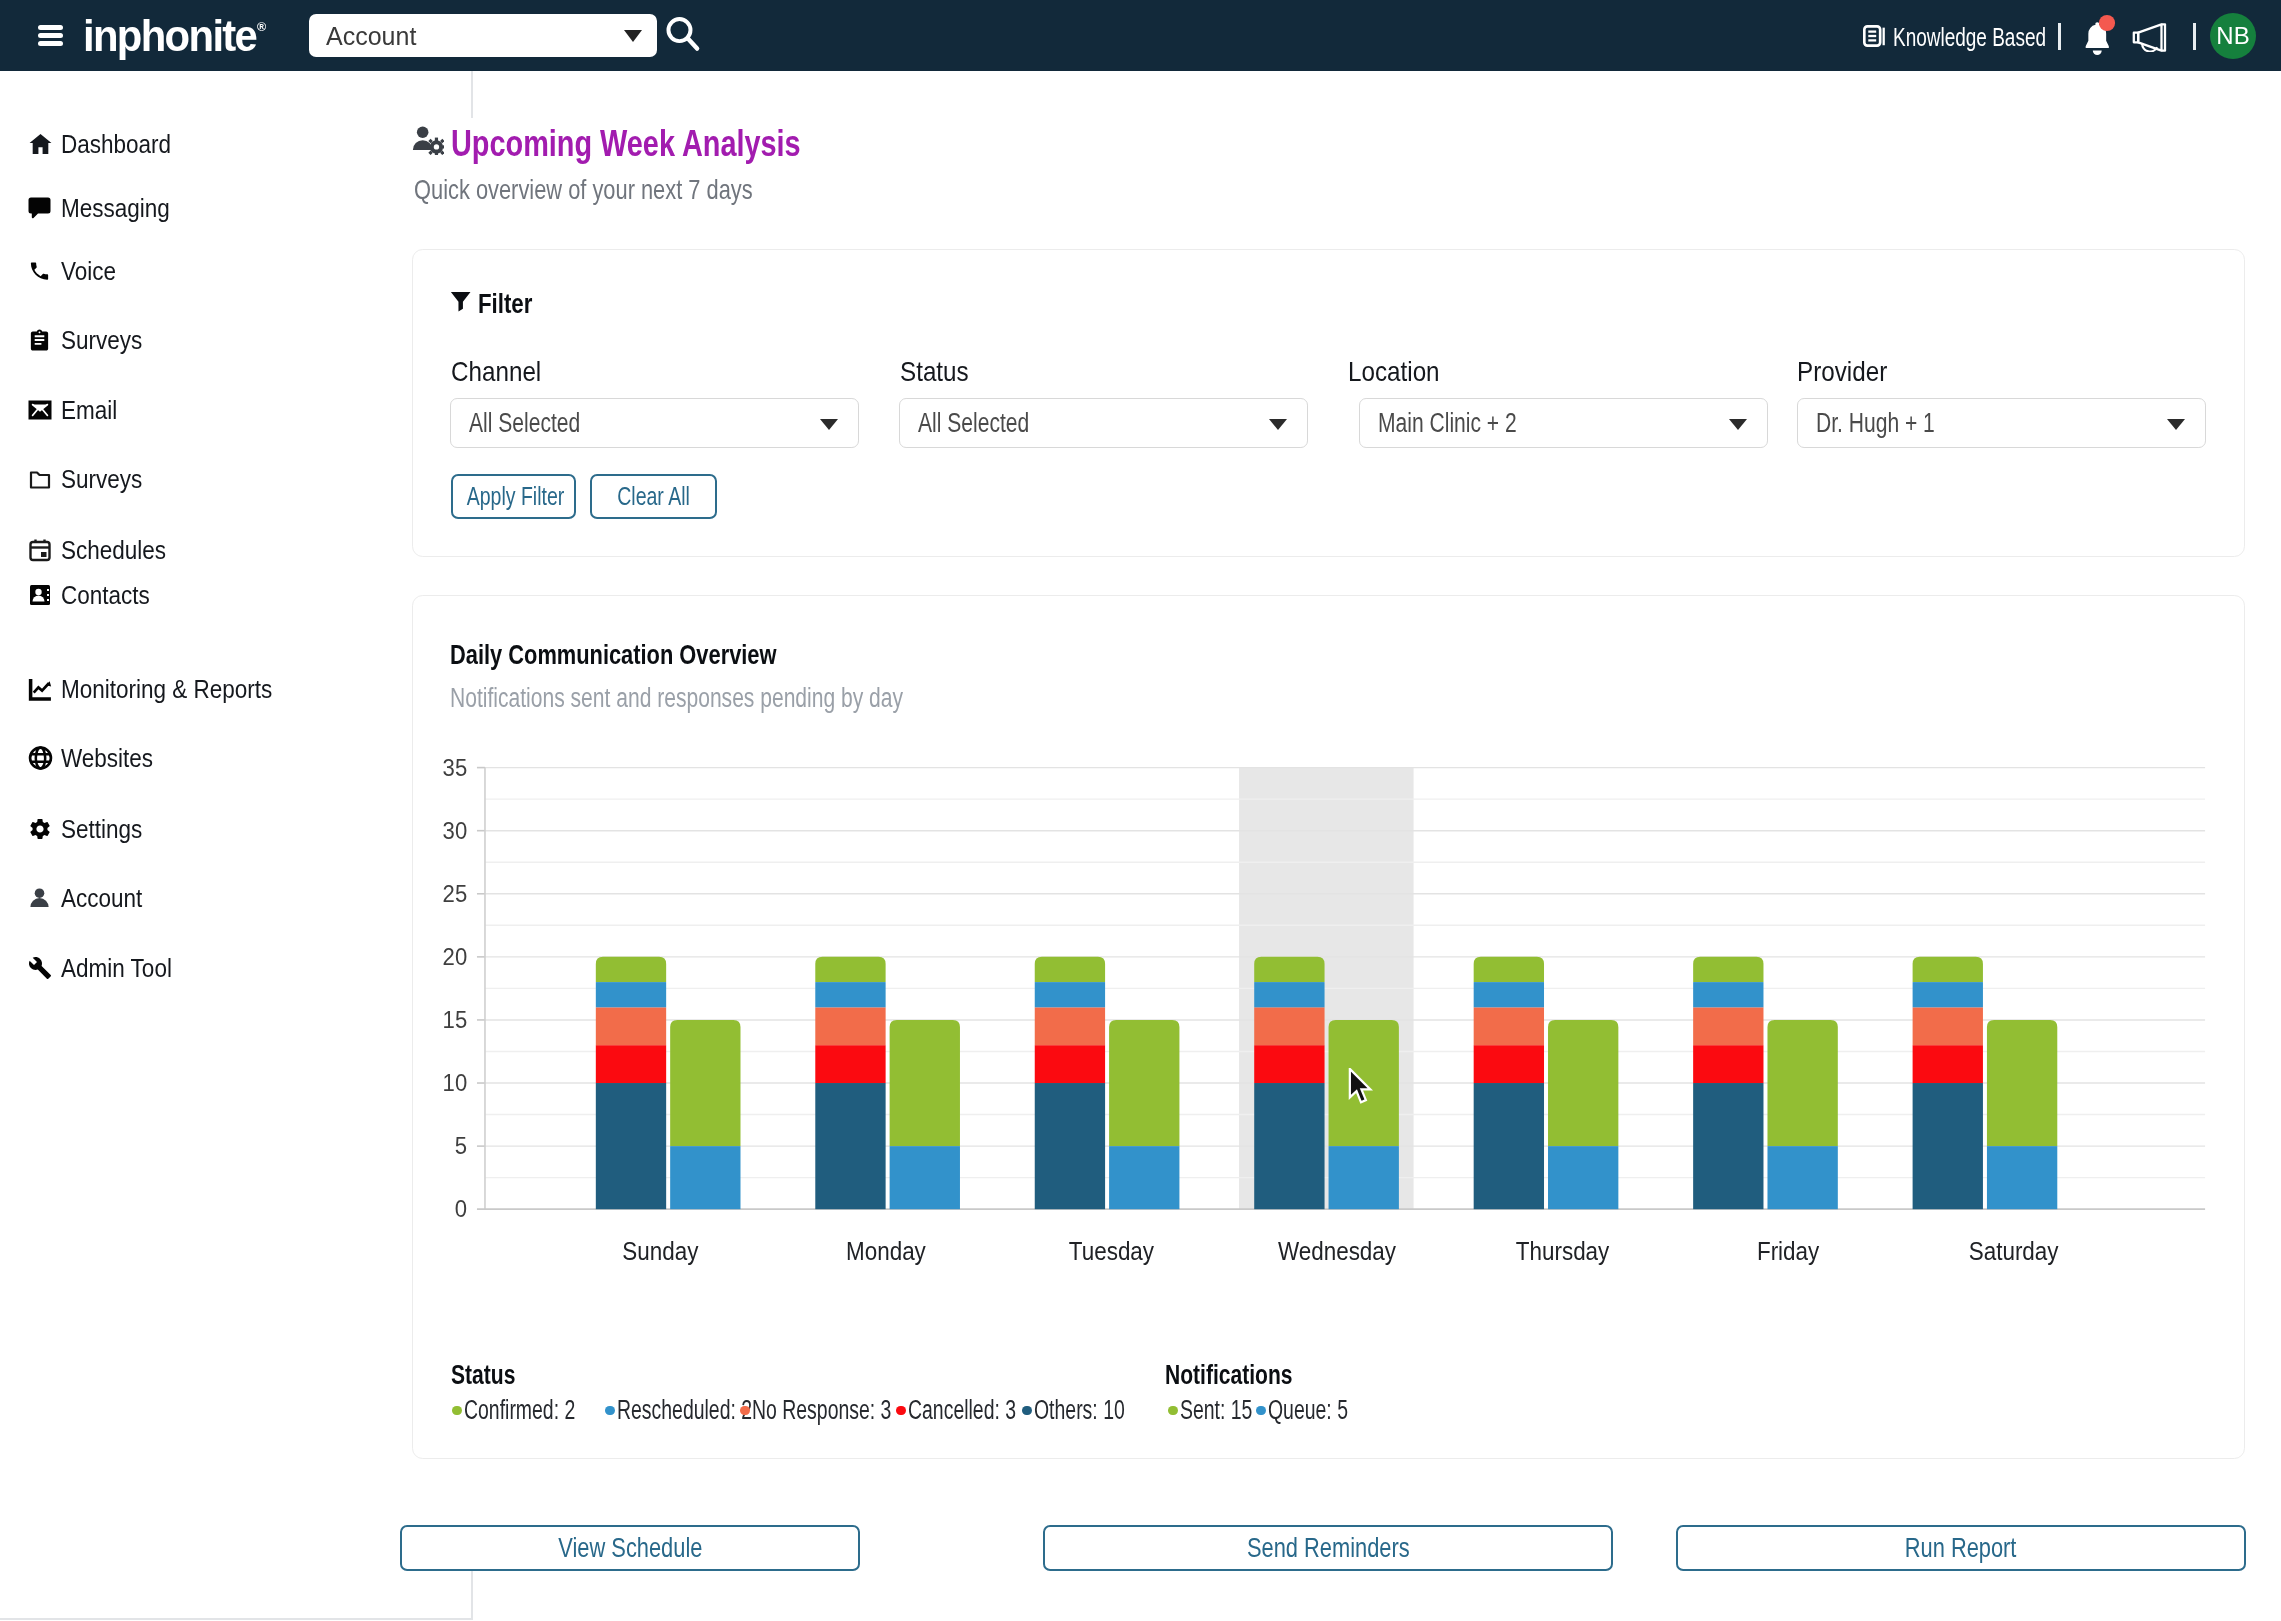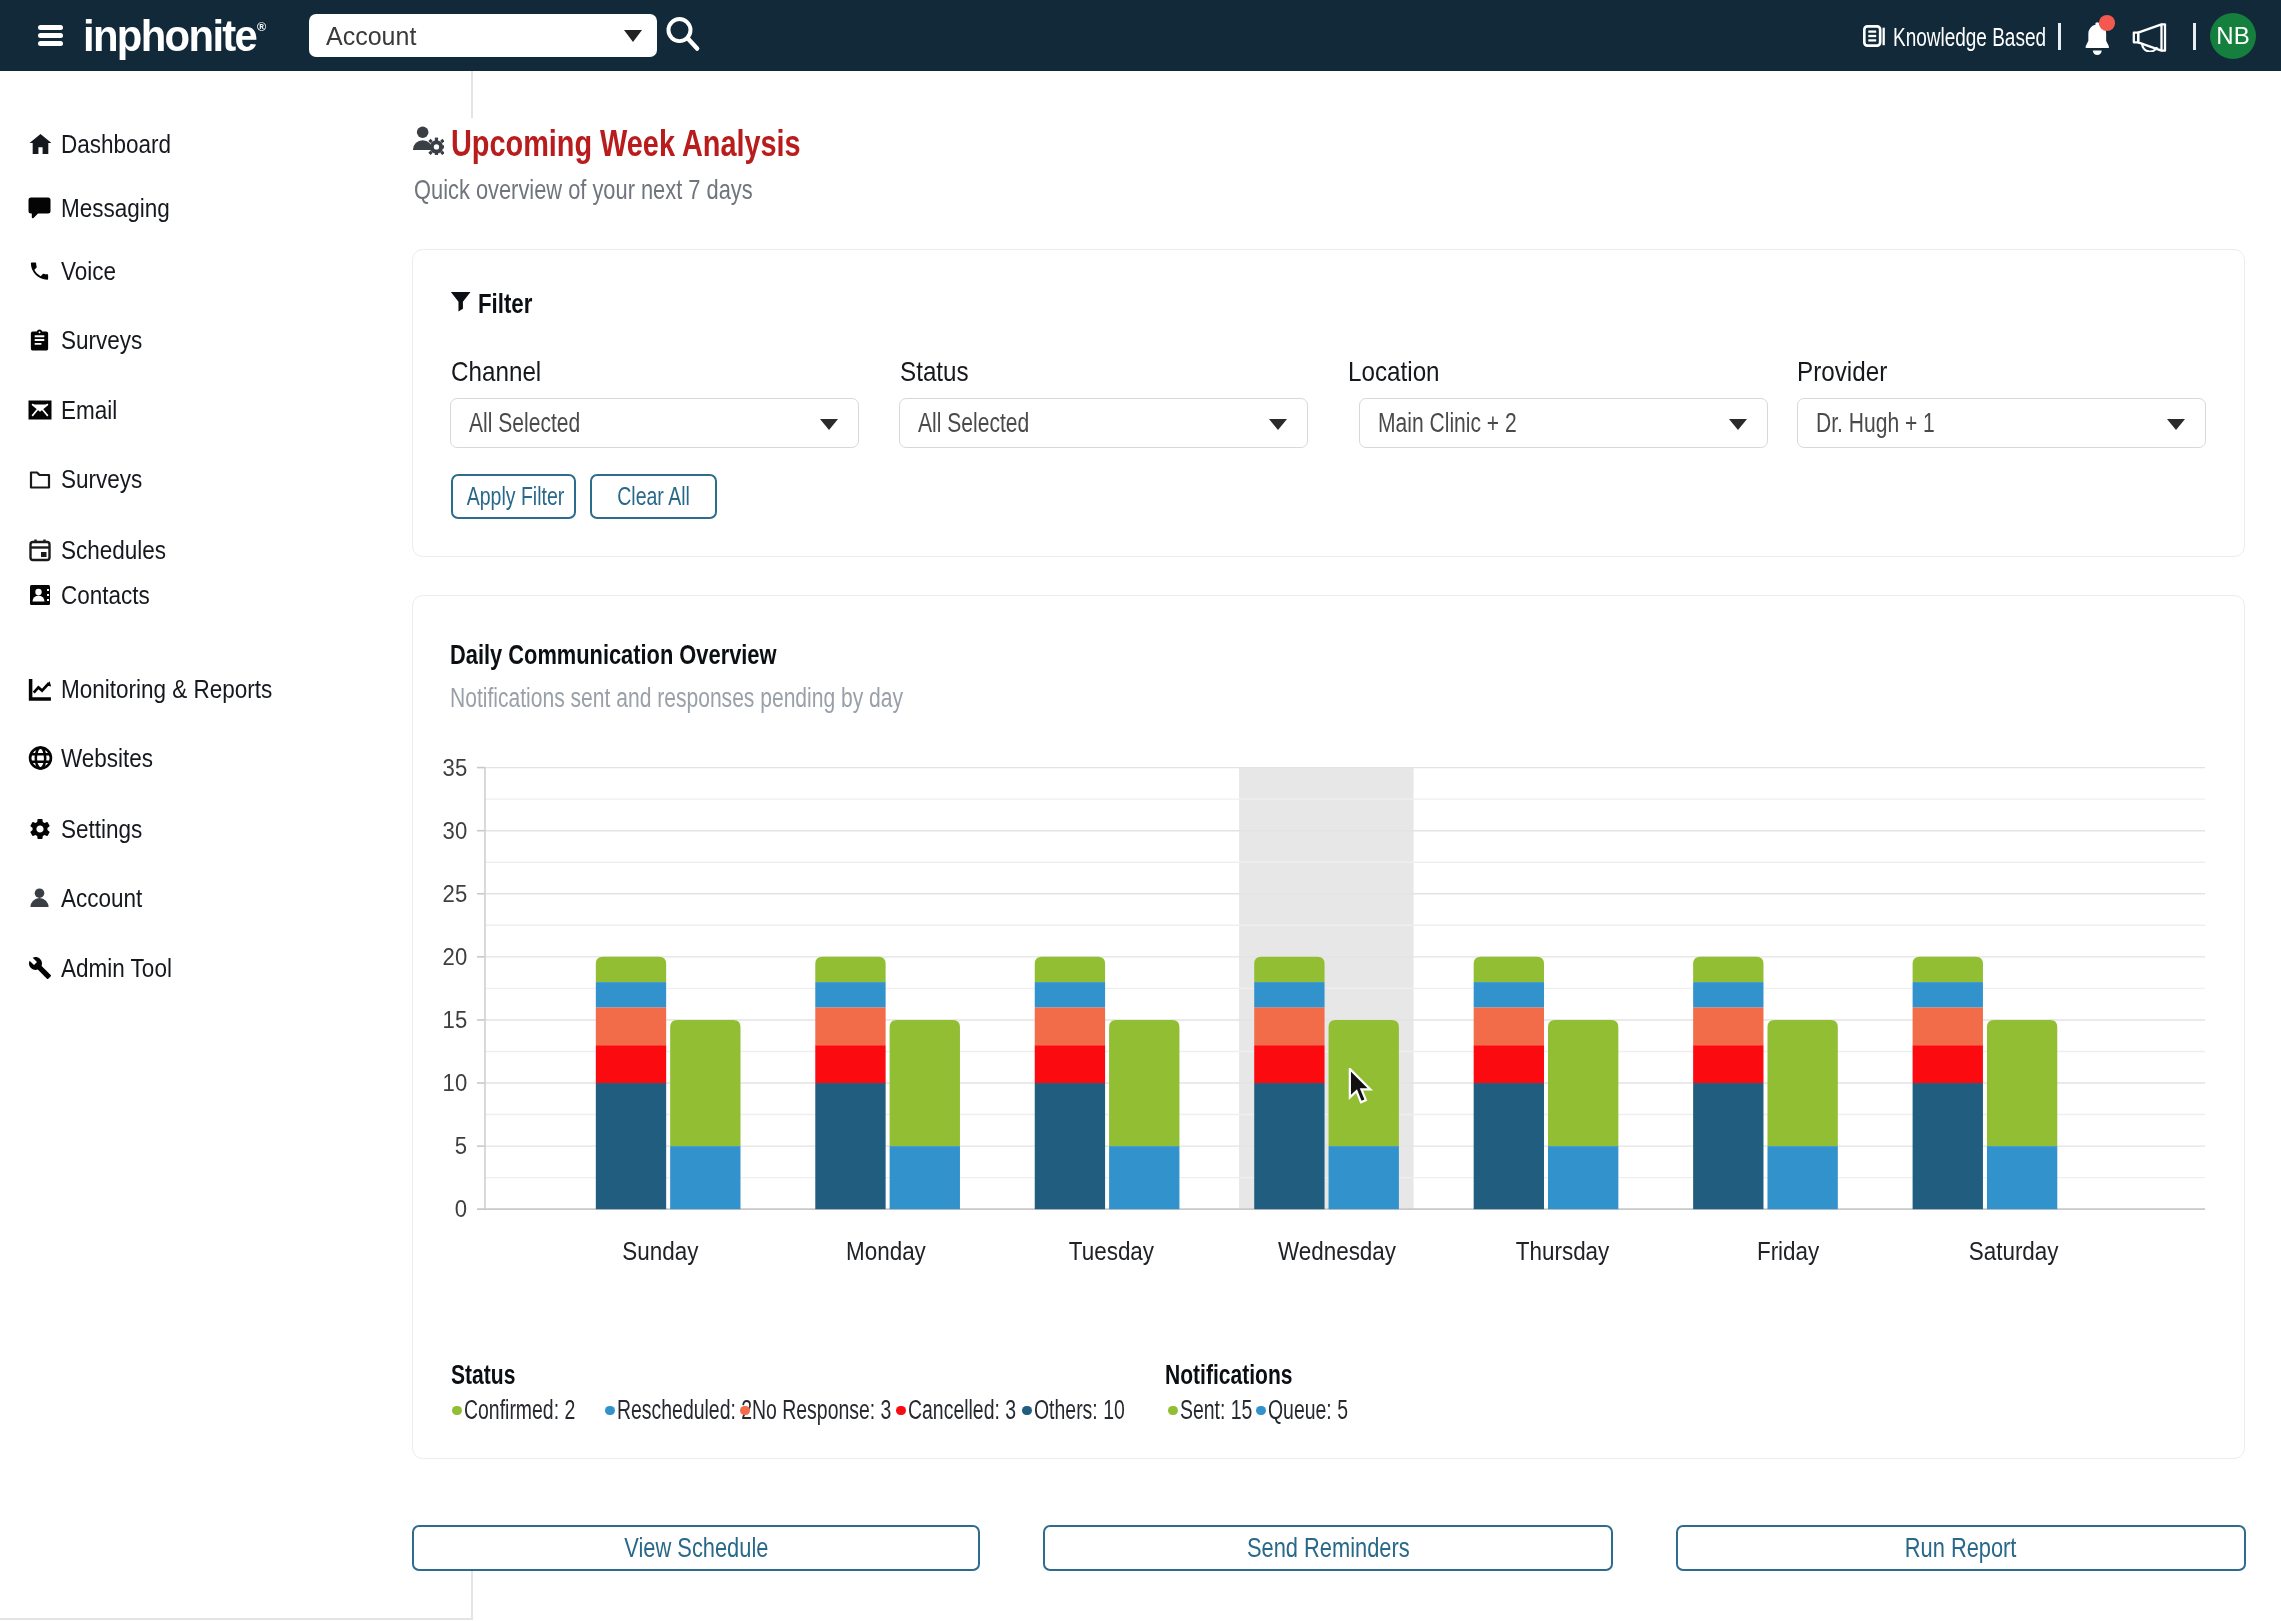--- a/index.html
+++ b/index.html
@@ -24,21 +24,21 @@
     background:#15803d; color:#fff; font-size:24px; text-align:center; line-height:46px; }
 
   
   .mitem { position:absolute; left:0; width:410px; height:50px; }
   .mitem svg { position:absolute; left:28px; top:50%; transform:translateY(-50%); }
   .mitem .lbl { position:absolute; left:61px; top:50%; transform:translateY(-50%) scaleX(.9);
     transform-origin:0 50%; font-size:25px; color:#15181d; white-space:nowrap; }
   .seg { position:absolute; background:#e2e4e7; }
 
   
-  h1 { position:absolute; left:451px; top:123px; font-size:37px; color:#b91c1c; font-weight:bold; }
+  h1 { position:absolute; left:451px; top:123px; font-size:37px; color:#a21caf; font-weight:bold; }
   #subtitle { position:absolute; left:414px; top:174px; font-size:28px; color:#70757d; }
 
   .card { position:absolute; left:412px; width:1833px; background:#fff;
     border:1.8px solid #ececec; border-radius:10.7px; }
   #fcard { top:249px; height:308px; }
   #ccard { top:595px; height:864px; }
 
   #ficon { position:absolute; left:450px; top:291px; }
   #ftitle { position:absolute; left:478px; top:287px; font-size:28.5px; font-weight:bold; color:#0b0e12; }
   .flabel { position:absolute; top:355px; font-size:28.5px; color:#15181d; }
@@ -354,20 +354,20 @@
 <div class="lhead" style="left:451px"><span class="c">Status</span></div>
 <div class="lhead" style="left:1165px"><span class="c">Notifications</span></div>
 <div class="litem" style="left:452px"><span class="dot" style="background:#92be33"></span><span class="c txt">Confirmed: 2</span></div>
 <div class="litem" style="left:605px"><span class="dot" style="background:#3292cb"></span><span class="c txt">Rescheduled: 2</span></div>
 <div class="litem" style="left:740px"><span class="dot" style="background:#f26c4a"></span><span class="c txt">No Response: 3</span></div>
 <div class="litem" style="left:896px"><span class="dot" style="background:#fb0a10"></span><span class="c txt">Cancelled: 3</span></div>
 <div class="litem" style="left:1022px"><span class="dot" style="background:#205d7e"></span><span class="c txt">Others: 10</span></div>
 <div class="litem" style="left:1168px"><span class="dot" style="background:#92be33"></span><span class="c txt">Sent: 15</span></div>
 <div class="litem" style="left:1256px"><span class="dot" style="background:#3292cb"></span><span class="c txt">Queue: 5</span></div>
 
-<div class="bigbtn" style="left:412px;width:568px"><span class="cc">View Schedule</span></div>
+<div class="bigbtn" style="left:400px;width:460px"><span class="cc">View Schedule</span></div>
 <div class="bigbtn" style="left:1043px;width:570px"><span class="cc">Send Reminders</span></div>
 <div class="bigbtn" style="left:1676px;width:570px"><span class="cc">Run Report</span></div>
 
 <svg class="abs" style="left:1347px;top:1068px" width="36" height="41" viewBox="0 0 40 46">
   <path d="M3 1 L3 33 L10.5 26 L15.5 38.5 L21 36 L16 24 L26 24 Z" fill="#111" stroke="#fff" stroke-width="2.5"></path>
 </svg>
 
 
 </body></html>

